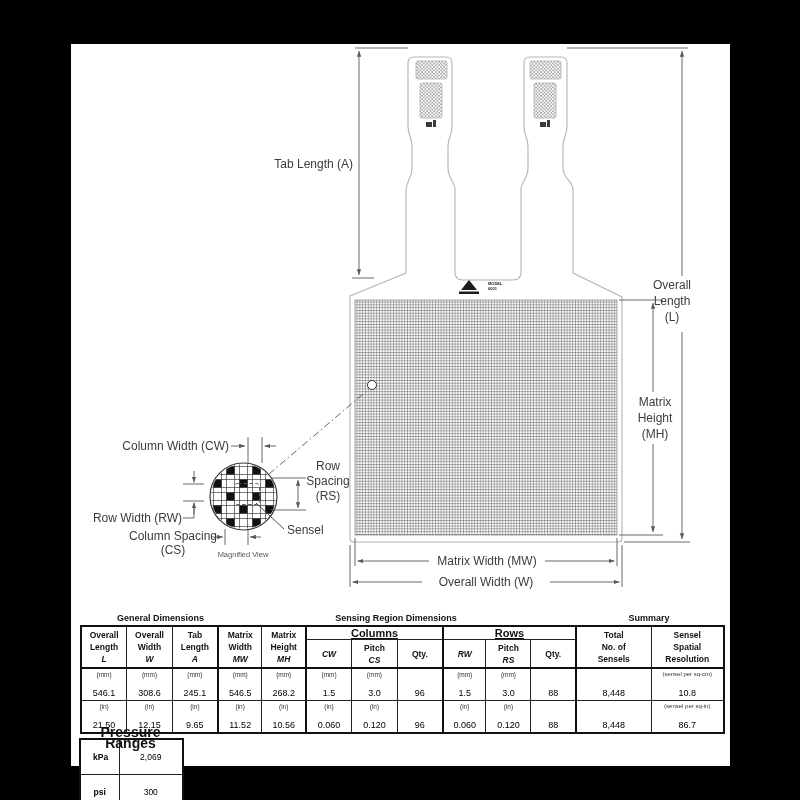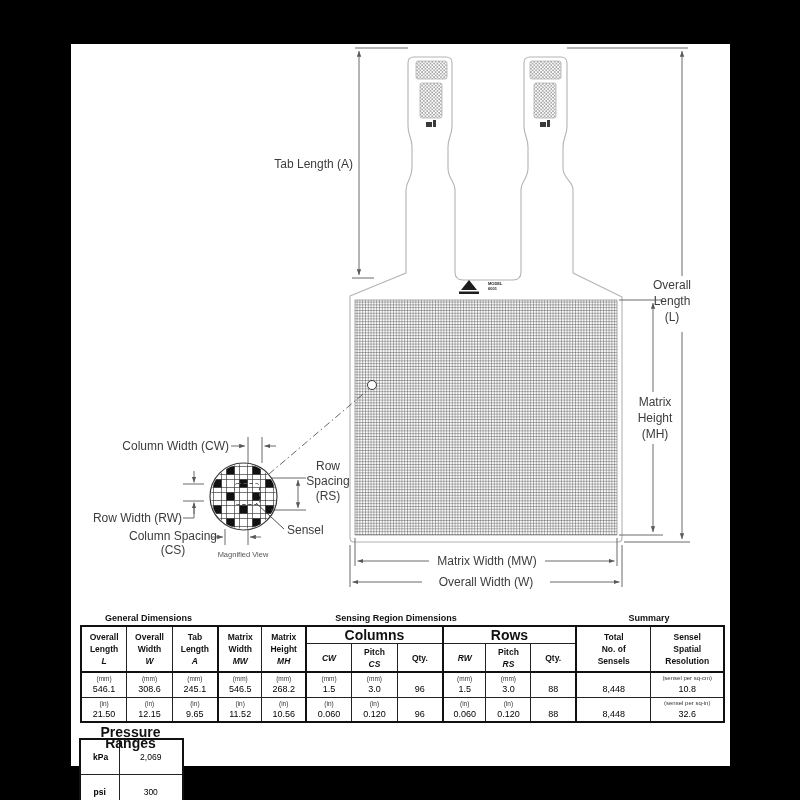--- a/index.html
+++ b/index.html
@@ -9,36 +9,36 @@
   svg{display:block;}
   svg text{font-family:"Liberation Sans",sans-serif;fill:#3c3c3c;}
   .dim-label{font-size:12px;}
   .tiny-label{font-size:7.5px;fill:#555;}
   .model-text{font-size:4px;font-weight:bold;fill:#222;}
 
   
   .tablewrap{position:absolute;left:9px;top:568px;width:643px;}
   .sect-row{position:relative;height:13px;}
   .sect{position:absolute;top:0;font-size:9px;font-weight:bold;color:#111;text-align:center;line-height:13px;}
-  .sect.g{left:0;width:137px;}
+  .sect.g{left:12px;width:137px;}
   .sect.s{left:137px;width:358px;text-align:center;}
   .sect.y{left:495px;width:148px;}
   table.dims{border-collapse:collapse;table-layout:fixed;width:643px;border:2px solid #111;}
   table.dims th,table.dims td{border:1px solid #222;padding:0;text-align:center;vertical-align:middle;overflow:hidden;background:#fff;}
   .thL{border-left:2px solid #111 !important;}
   .hb{border-bottom:2px solid #111 !important;}
   .hl{font-size:8.5px;font-weight:bold;line-height:12px;color:#111;}
   .hi{font-style:italic;}
-  .grp{height:13px;font-size:14px;font-weight:bold;color:#111;}
+  .grp{height:13px;font-size:11px;font-weight:bold;color:#111;text-decoration:underline;}
   .sub{height:28px;}
   .bot{display:flex;flex-direction:column;justify-content:center;height:27px;}
   td.cell{height:25px;}
   .u{font-size:6.5px;line-height:9px;color:#333;padding-top:1px;min-height:10px;}
   .ru{font-size:6px;line-height:9px;color:#333;padding-top:1px;min-height:10px;}
-  .v{font-size:9px;line-height:13px;color:#000;}
+  .v{font-size:9px;line-height:13px;color:#000;margin-top:8px;}
 
   .presswrap{position:absolute;left:8px;top:683px;width:103px;}
   .ptitle{font-size:14px;font-weight:bold;color:#111;text-align:center;line-height:11px;height:11px;}
   table.press{border-collapse:collapse;table-layout:fixed;width:103px;border:2px solid #111;}
   table.press td{border:1px solid #222;padding:12px;text-align:center;height:10px;font-size:8.5px;line-height:10px;background:#fff;color:#000;}
   .plab{font-weight:bold;}
 </style>
 </head>
 <body>
 
@@ -415,21 +415,21 @@
             <td class="cell">
                 <div class="u"></div>
                 <div class="v">88</div>
               </td>
             <td class="cell thL">
                 <div class="u"></div>
                 <div class="v">8,448</div>
               </td>
             <td class="cell">
                 <div class="ru">(sensel per sq-in)</div>
-                <div class="v">32.6</div>
+                <div class="v">86.7</div>
               </td>
           </tr>
         </tbody>
       </table>
     </div>
 
     <div class="presswrap">
       <div class="ptitle">Pressure Ranges</div>
       <table class="press">
         <colgroup>

